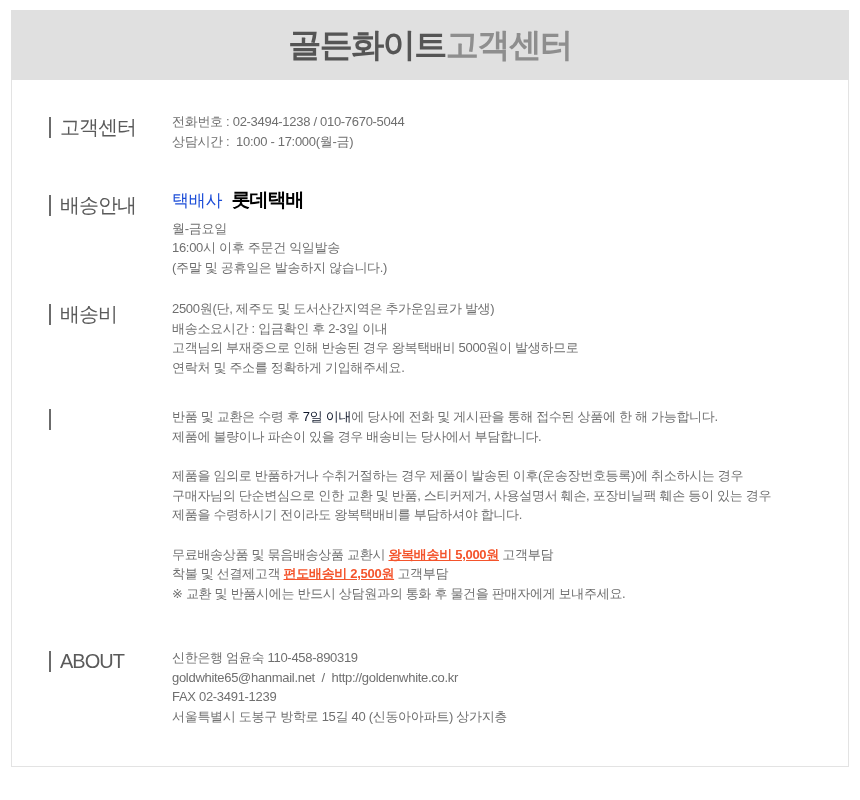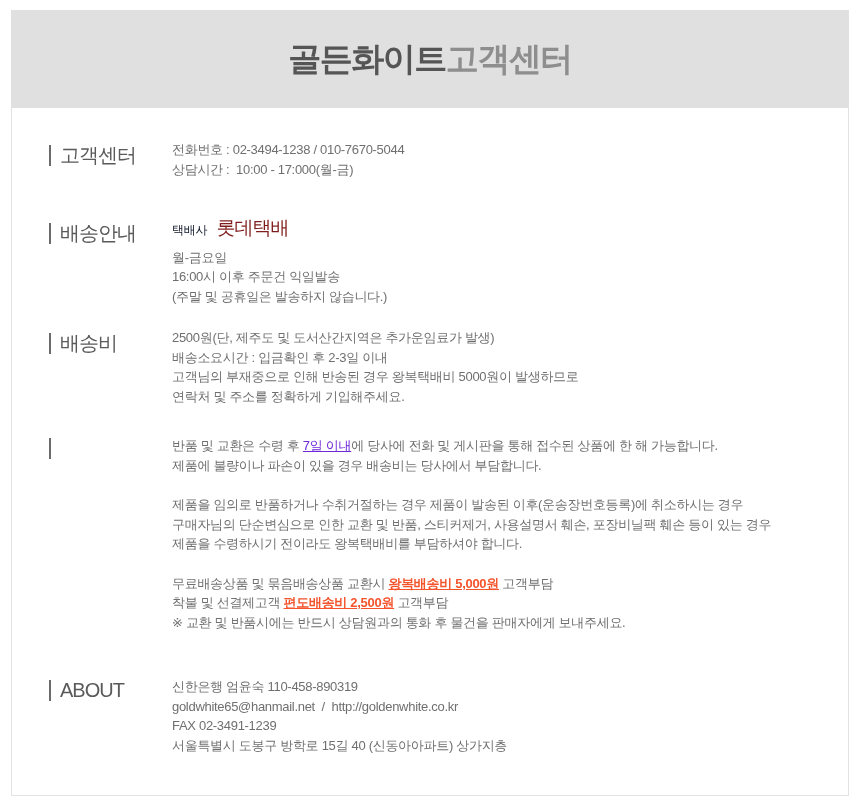--- a/index.html
+++ b/index.html
@@ -9,21 +9,21 @@
     width: 860px;
     height: 800px;
     overflow: hidden;
   }
   .wrap {
     width: 838px;
     margin: 10px auto 0;
   }
   .header {
     background: #e0e0e0;
-    height: 98px;
+    height: 70px;
     display: flex;
     align-items: center;
     justify-content: center;
   }
   .page-title {
     font-size: 33px;
     font-weight: bold;
     letter-spacing: -1.5px;
   }
   .title-primary { color: #555555; }
@@ -59,32 +59,31 @@
   .section-body {
     flex: 1;
     font-size: 13px;
     color: #6f6f6f;
     line-height: 19.5px;
     letter-spacing: -0.3px;
   }
   .line { white-space: pre-wrap; }
 
   .courier-row { margin-bottom: 7px; }
-  .courier-label { font-size: 12px; color: #0f172a; margin-right: 6px; }
+  .courier-label { font-size: 17px; color: #1d4ed8; margin-right: 6px; }
   .courier-name {
     font-size: 19px;
-    font-weight: normal;
-    color: #7f1d1d;
+    font-weight: bold;
+    color: #000000;
     letter-spacing: -1px;
   }
 
   .u { text-decoration: underline; }
   .hl {
-    color: #6d28d9;
-    text-decoration: underline;
+    color: #0f172a;
   }
   .hl-bold {
     color: #f4542c;
     font-weight: bold;
     text-decoration: underline;
   }
 
   .mt-s2 { margin-top: 39px; }
   .mt-s3 { margin-top: 22px; }
   .mt-s4 { margin-top: 30px; }

